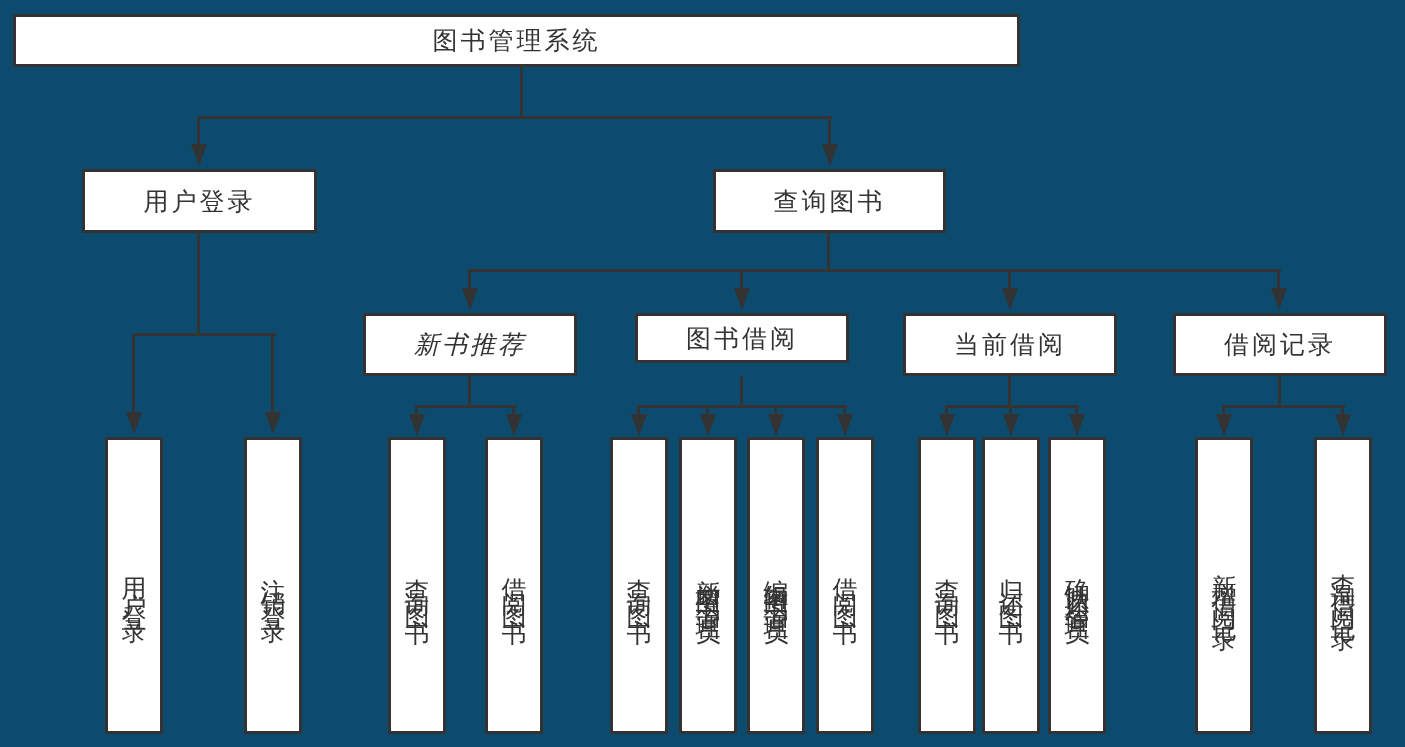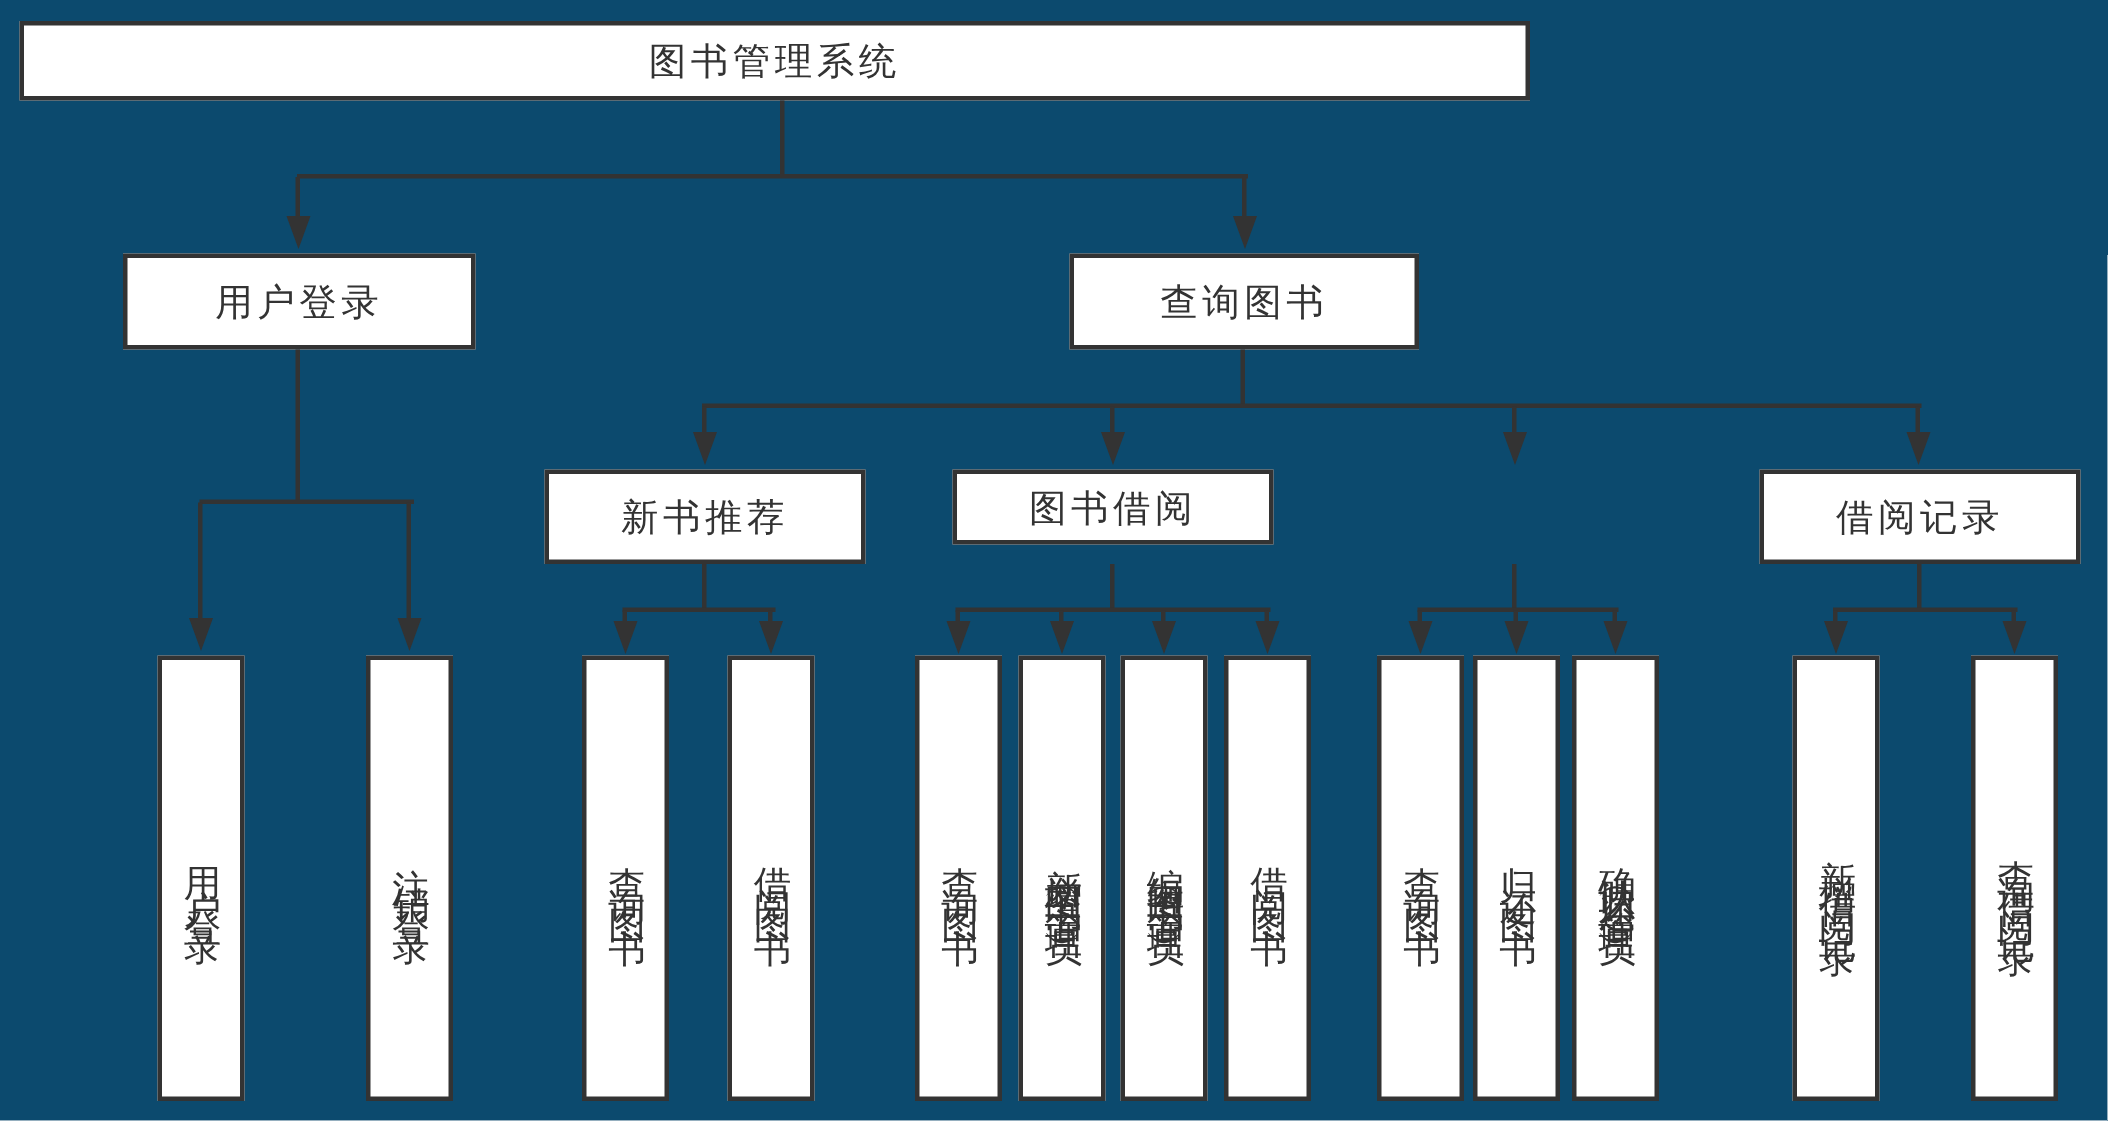--- a/index.html
+++ b/index.html
@@ -53,22 +53,23 @@
   <div class="arrow" style="left:132px;top:335px;height:77px;"></div>
   <div class="arrow" style="left:271px;top:335px;height:77px;"></div>
 
   <div class="vline" style="left:827px;top:233px;height:38px;"></div>
   <div class="hline" style="left:468px;top:269px;width:813px;"></div>
   <div class="arrow" style="left:468px;top:271px;height:17px;"></div>
   <div class="arrow" style="left:740px;top:271px;height:17px;"></div>
   <div class="arrow" style="left:1008px;top:271px;height:17px;"></div>
   <div class="arrow" style="left:1277px;top:271px;height:17px;"></div>
 
-  <div class="box" style="left:363px;top:313px;width:214px;height:63px;">新书推荐</div>
+  <div class="box" style="left:363px;top:313px;width:214px;height:63px;font-style:italic;">新书推荐</div>
   <div class="box" style="left:635px;top:313px;width:214px;height:50px;">图书借阅</div>
+  <div class="box" style="left:903px;top:313px;width:214px;height:63px;">当前借阅</div>
   <div class="box" style="left:1173px;top:313px;width:214px;height:63px;">借阅记录</div>
 
   <div class="vline" style="left:468px;top:376px;height:32px;"></div>
   <div class="hline" style="left:415px;top:405px;width:102px;"></div>
   <div class="arrow" style="left:415px;top:407px;height:7px;"></div>
   <div class="arrow" style="left:512px;top:407px;height:7px;"></div>
 
   <div class="vline" style="left:740px;top:376px;height:32px;"></div>
   <div class="hline" style="left:637px;top:405px;width:210px;"></div>
   <div class="arrow" style="left:637px;top:407px;height:7px;"></div>

